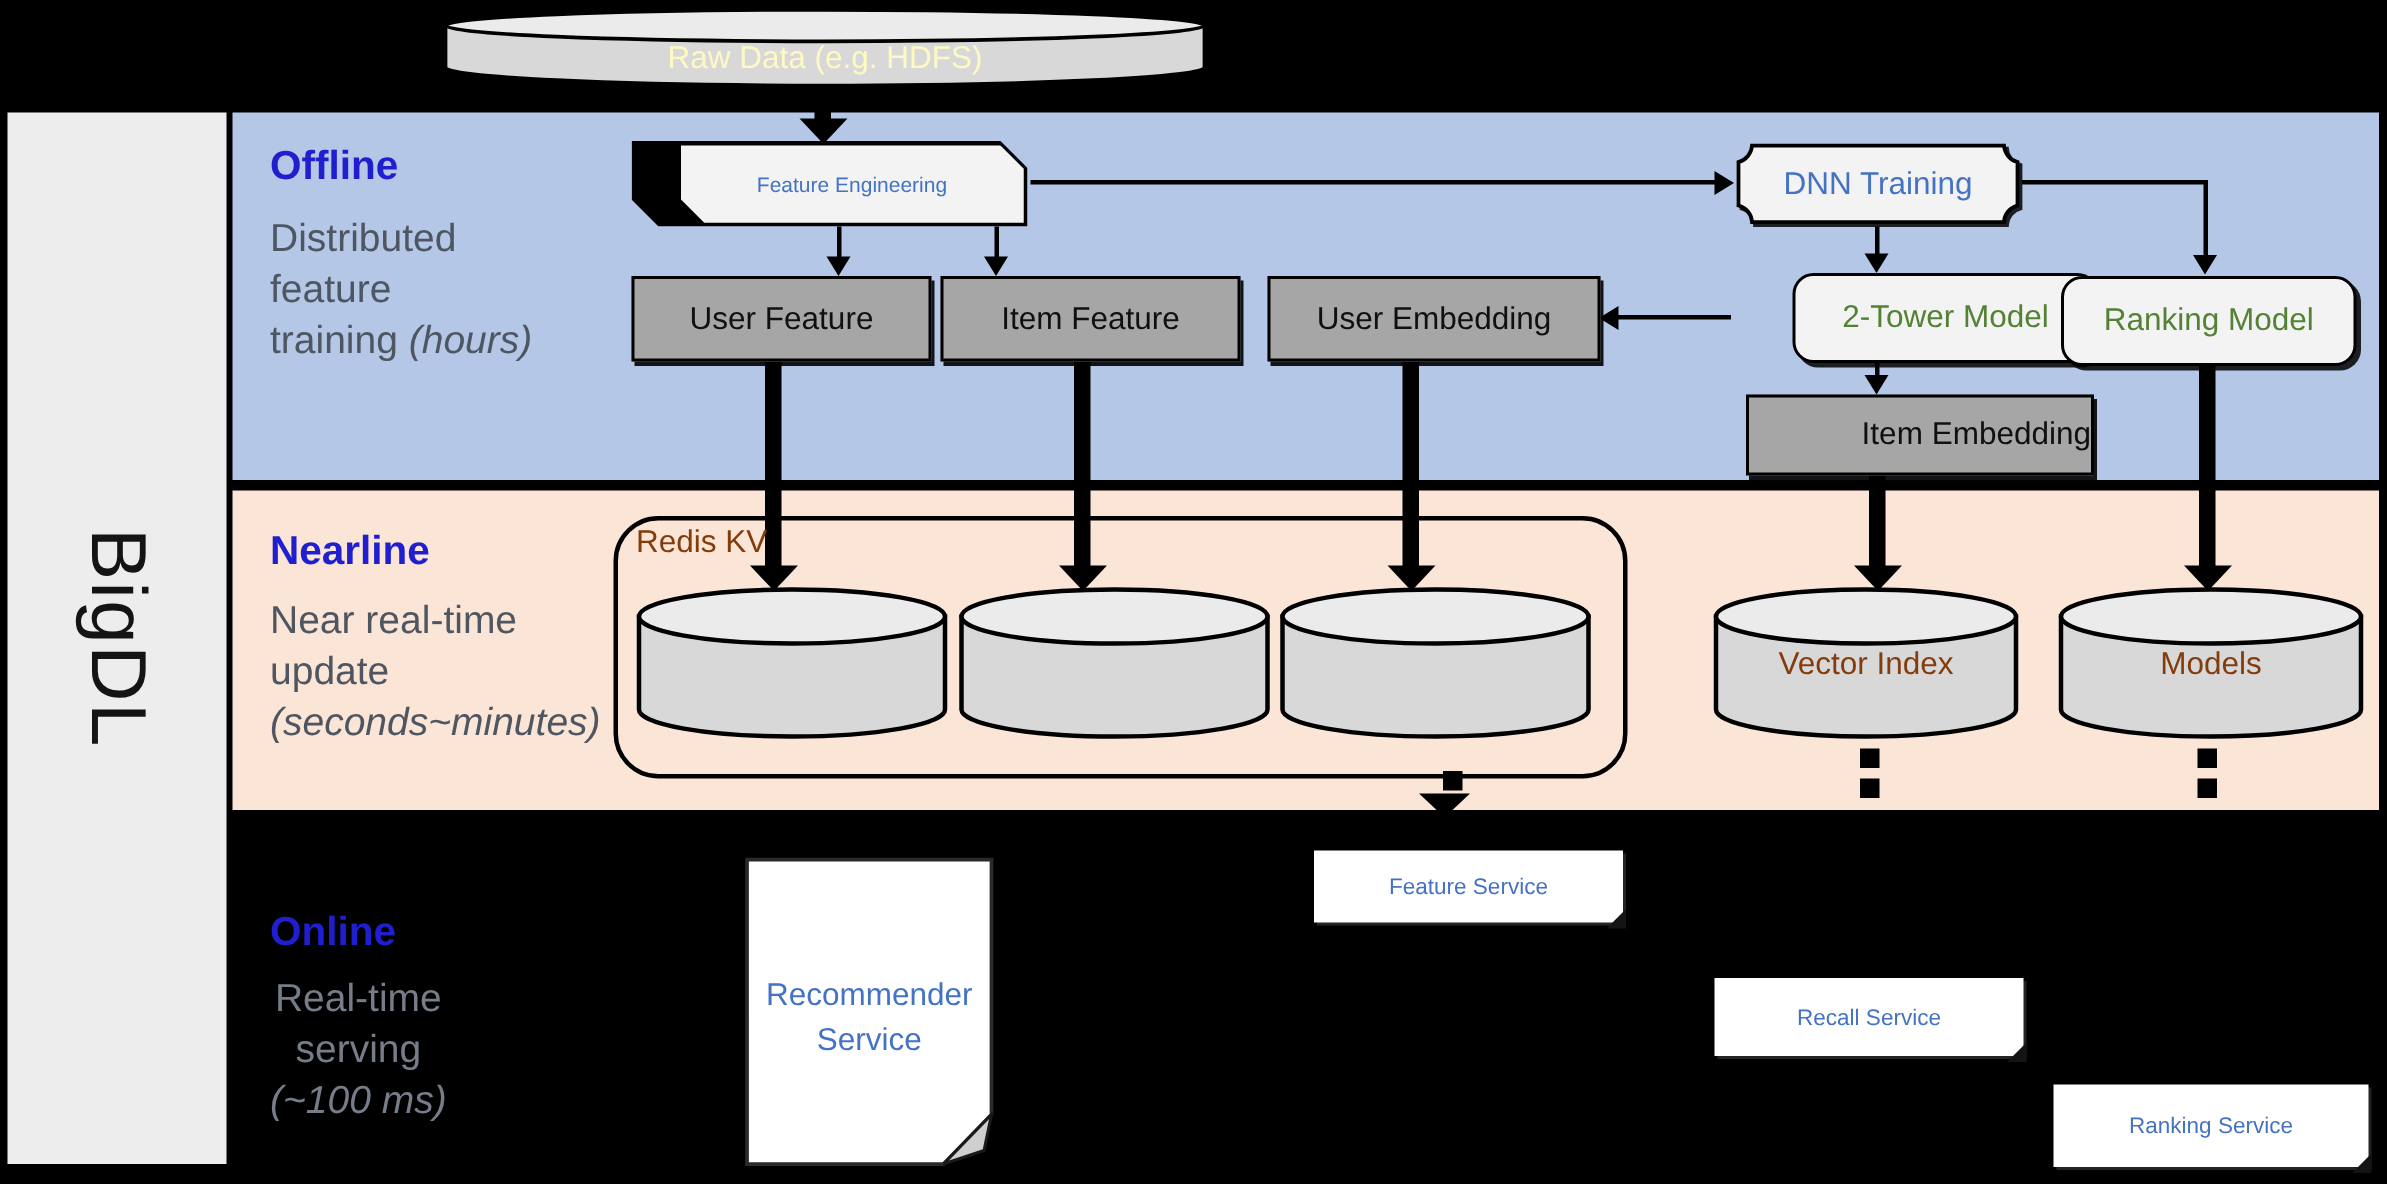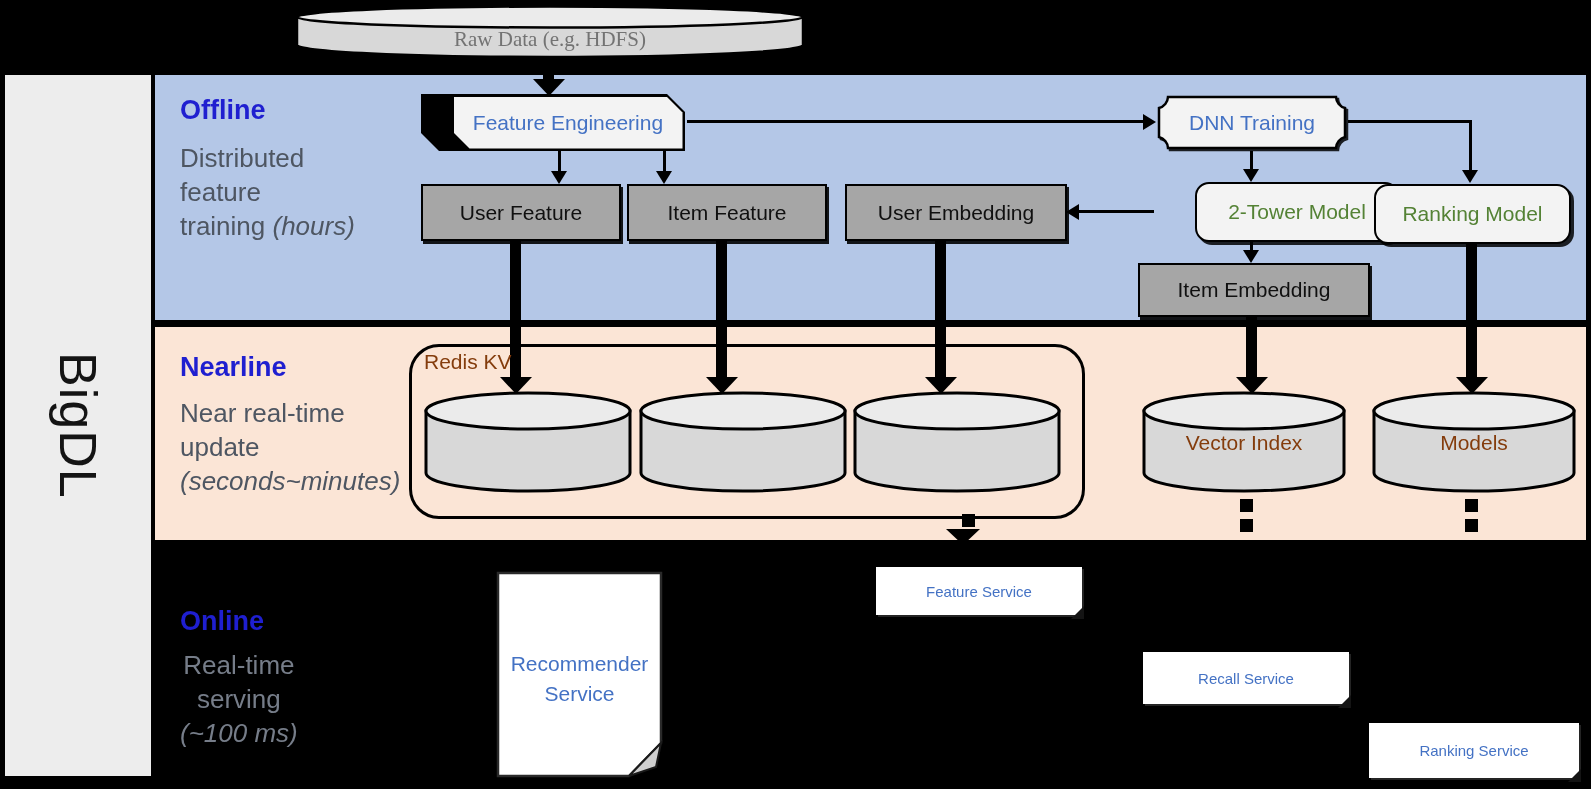--- a/index.html
+++ b/index.html
@@ -32,21 +32,21 @@
   .sidebar{position:absolute;left:5px;top:75px;width:146px;height:701px;background:var(--sidebar-bg);display:flex;align-items:center;justify-content:center;}
   .brand{writing-mode:vertical-rl;font-size:52px;color:#141414;letter-spacing:1px;}
   .node{position:absolute;display:flex;align-items:center;justify-content:center;font-size:21px;}
   .gray-box{background:var(--node-gray);border:2.5px solid #000;color:#101010;box-shadow:2px 3px 0 rgba(0,0,0,.9);}
   .model-box{background:var(--node-light);border:2.5px solid #000;color:var(--accent-green);border-radius:14px;box-shadow:3px 3px 0 rgba(0,0,0,.85);}
   .blue-text{color:var(--accent-blue);}
   .svg-node{position:absolute;}
   .svg-node .lbl{position:absolute;left:0;top:0;width:100%;height:100%;display:flex;align-items:center;justify-content:center;font-size:21px;}
   
   .snip-outer{position:absolute;background:#000;clip-path:polygon(0 0,calc(100% - 18px) 0,100% 18px,100% 100%,18px 100%,0 calc(100% - 18px));filter:drop-shadow(2px 3px 0 rgba(0,0,0,.85));}
-  .snip-inner{position:absolute;left:2.5px;top:2.5px;right:2.5px;bottom:2.5px;background:var(--node-light);clip-path:polygon(0 0,calc(100% - 16px) 0,100% 16px,100% 100%,16px 100%,0 calc(100% - 16px));display:flex;align-items:center;justify-content:center;font-size:21px;margin-left:30px;}
+  .snip-inner{position:absolute;left:2.5px;top:2.5px;right:2.5px;bottom:2.5px;background:var(--node-light);clip-path:polygon(0 0,calc(100% - 16px) 0,100% 16px,100% 100%,16px 100%,0 calc(100% - 16px));display:flex;align-items:center;justify-content:center;font-size:14px;margin-left:30px;}
   
   .hline,.vline{position:absolute;background:#000;}
   .hline{height:3px;}
   .vline{width:3px;}
   .head-down{position:absolute;width:0;height:0;border-left:8px solid transparent;border-right:8px solid transparent;border-top:13px solid #000;}
   .head-right{position:absolute;width:0;height:0;border-top:8px solid transparent;border-bottom:8px solid transparent;border-left:13px solid #000;}
   .head-left{position:absolute;width:0;height:0;border-top:8px solid transparent;border-bottom:8px solid transparent;border-right:13px solid #000;}
   
   .tbar{position:absolute;width:11px;background:#000;}
   .thead{position:absolute;width:0;height:0;border-left:16px solid transparent;border-right:16px solid transparent;border-top:17px solid #000;}
@@ -91,21 +91,21 @@
     <div>Real-time</div>
     <div>serving</div>
     <div class="it">(~100 ms)</div>
   </div>
 
   <div class="svg-node" style="left:294px;top:4px;width:512px;height:58px;">
     <svg width="512" height="58" viewBox="0 0 512 58">
       <path d="M3 13 L3 41 A253 12 0 0 0 509 41 L509 13 Z" fill="var(--cylinder-body)" stroke="#000" stroke-width="2.5"></path>
       <ellipse cx="256" cy="13" rx="253" ry="10.5" fill="var(--cylinder-top)" stroke="#000" stroke-width="2.5"></ellipse>
     </svg>
-    <div class="lbl" style="color:#737373;padding-top:6px;font-family:Liberation Serif, serif;">Raw Data (e.g. HDFS)</div>
+    <div class="lbl" style="color:#fef9c3;padding-top:6px;">Raw Data (e.g. HDFS)</div>
   </div>
 
   <div class="tbar" style="left:543px;top:58px;height:24px;"></div>
   <div class="thead" style="left:533px;top:79px;"></div>
 
   <div class="vline" style="left:558px;top:151px;height:22px;"></div>
   <div class="head-down" style="left:551px;top:171px;"></div>
 
   <div class="vline" style="left:663px;top:151px;height:22px;"></div>
   <div class="head-down" style="left:656px;top:171px;"></div>
@@ -162,21 +162,21 @@
     <span>User Embedding</span>
   </div>
 
   <div class="node model-box" style="left:1152px;top:182px;width:200px;height:56px;margin-left:43px;">
     <span>2-Tower Model</span>
   </div>
   <div class="node model-box" style="left:1374px;top:184px;width:193px;height:56px;">
     <span>Ranking Model</span>
   </div>
 
-  <div class="node gray-box" style="left:1138px;top:263px;width:228px;height:50px;">
+  <div class="node gray-box" style="left:1164px;top:263px;width:228px;height:50px;justify-content:flex-end;">
     <span>Item Embedding</span>
   </div>
 
   <div class="redis-box"></div>
   <div class="redis-lbl">Redis KV</div>
 
   <div class="svg-node" style="left:422px;top:389px;width:212px;height:108px;">
     <svg width="212" height="108" viewBox="0 0 212 108">
       <path d="M4 22 L4 84 A102 18 0 0 0 208 84 L208 22 Z" fill="var(--cylinder-body)" stroke="#000" stroke-width="3"></path>
       <ellipse cx="106" cy="22" rx="102" ry="18" fill="var(--cylinder-top)" stroke="#000" stroke-width="3"></ellipse>

